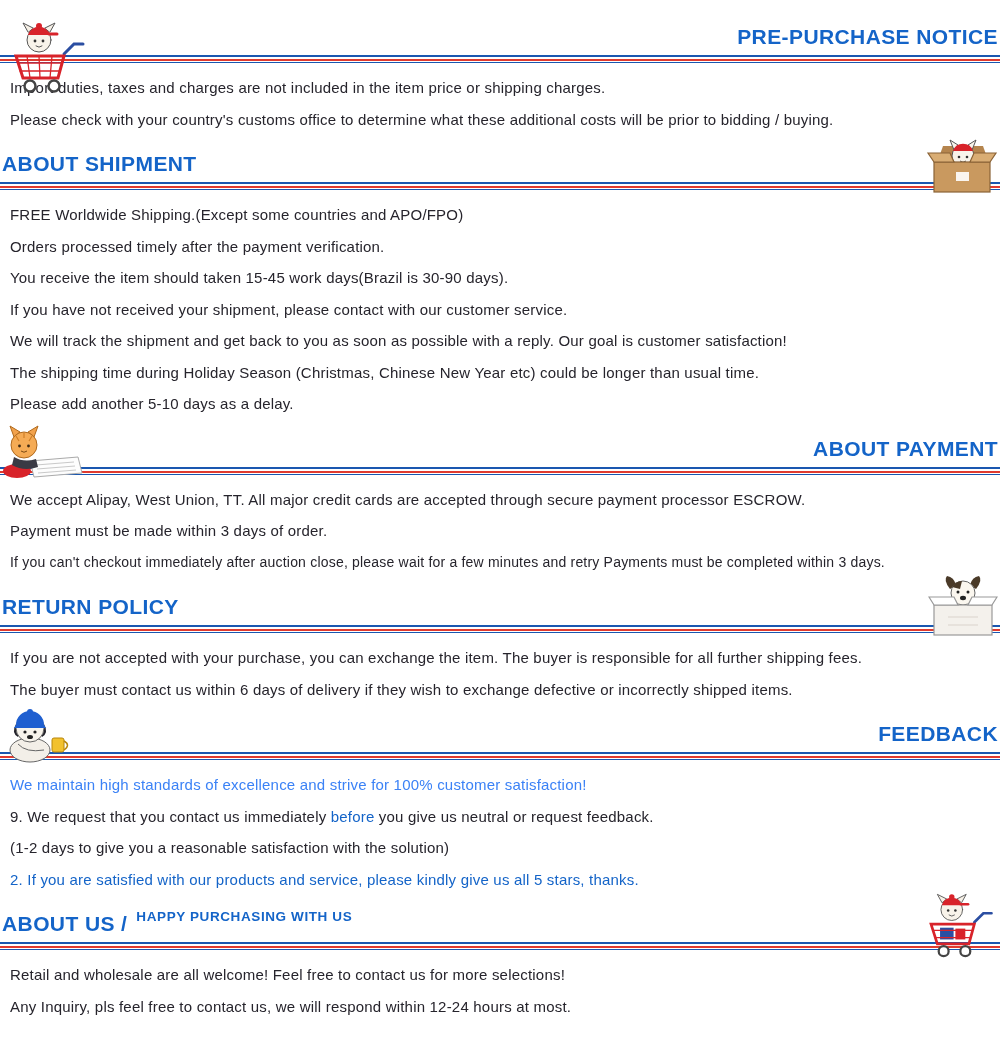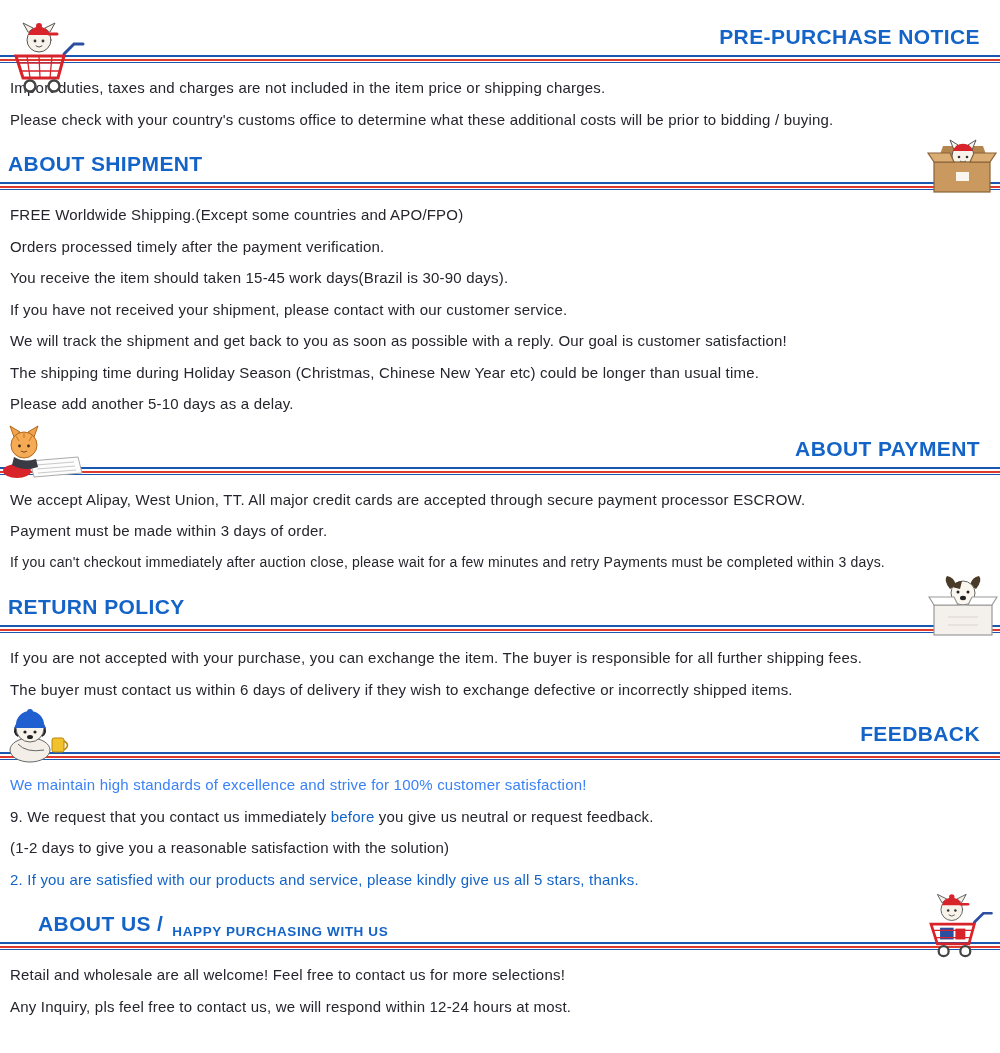--- a/index.html
+++ b/index.html
@@ -8,23 +8,23 @@
     font-family:"Liberation Sans","DejaVu Sans",sans-serif;color:#26242c;
     position:relative;
   }
   .sec{position:relative;}
   .sec + .sec{margin-top:12px;}
   .hdr{position:relative;}
   .title{
     font-size:21px;font-weight:bold;color:#1464c8;letter-spacing:.4px;
     margin:0;line-height:30px;
   }
-  .title.right{text-align:right;padding-right:20px;}
-  .title.left{text-align:left;padding-left:8px;}
-  .title-row{display:flex;align-items:flex-end;gap:9px;padding-left:2px;margin-left:36px;}
+  .title.right{text-align:right;padding-right:2px;}
+  .title.left{text-align:left;padding-left:2px;}
+  .title-row{display:flex;align-items:flex-start;gap:9px;padding-left:2px;}
   .subtitle{font-size:13.5px;font-weight:bold;color:#1464c8;letter-spacing:.6px;}
   .title.offset-top{margin-top:22px;}
   .divider{
     height:8px;margin-top:3px;
     background:linear-gradient(to bottom,
       #1a57b0 0,#1a57b0 2.5px,
       #ffffff 2.5px,#ffffff 3.8px,
       #e03a2f 3.8px,#e03a2f 5.6px,
       #ffffff 5.6px,#ffffff 6.6px,
       #1a57b0 6.6px,#1a57b0 8px);

